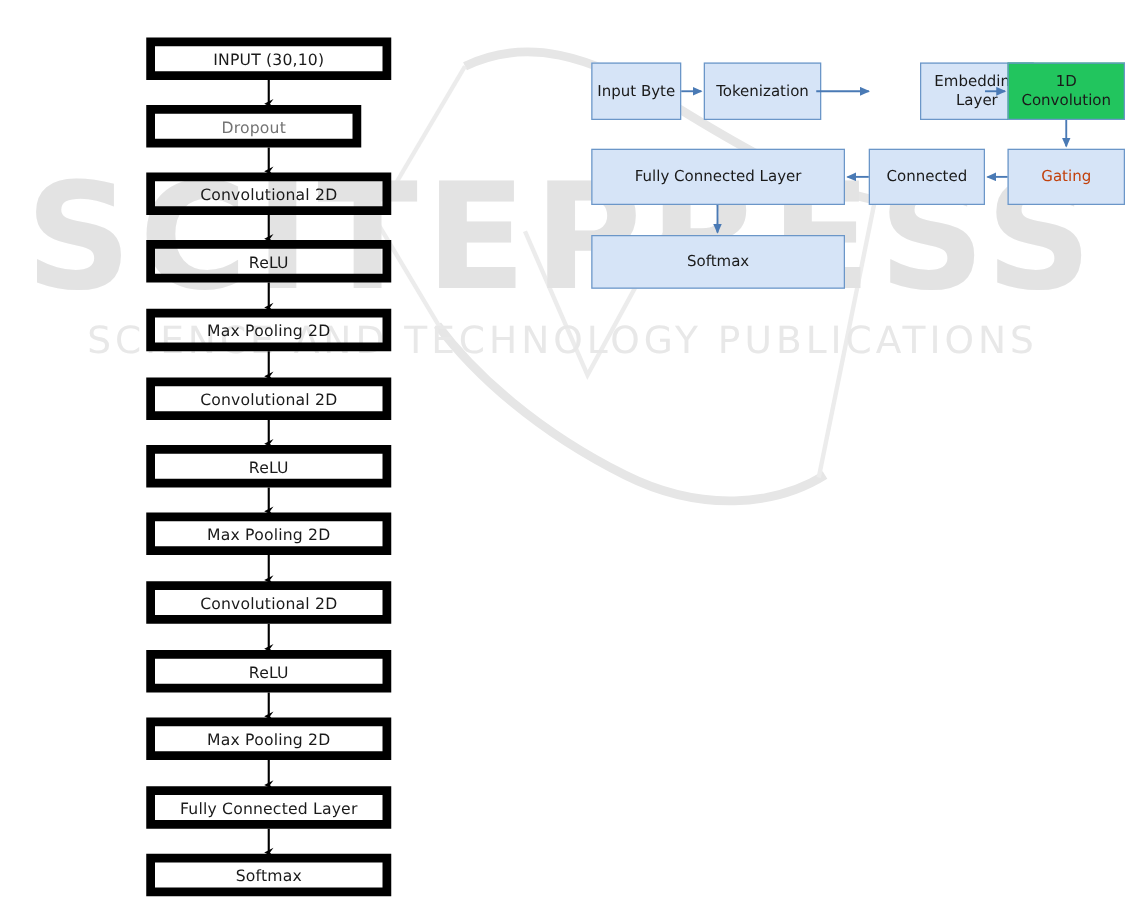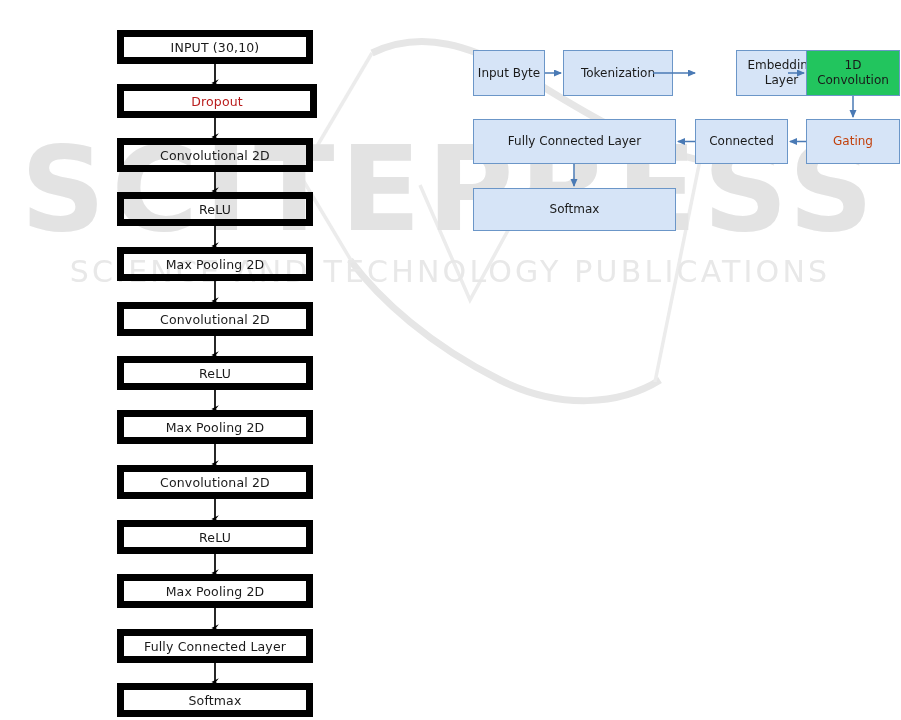--- a/index.html
+++ b/index.html
@@ -131,21 +131,21 @@
           <line x1="215" y1="336" x2="215" y2="355" marker-end="url(#blkArrow)"></line>
           <line x1="215" y1="390" x2="215" y2="409" marker-end="url(#blkArrow)"></line>
           <line x1="215" y1="444" x2="215" y2="464" marker-end="url(#blkArrow)"></line>
           <line x1="215" y1="499" x2="215" y2="519" marker-end="url(#blkArrow)"></line>
           <line x1="215" y1="554" x2="215" y2="573" marker-end="url(#blkArrow)"></line>
           <line x1="215" y1="608" x2="215" y2="628" marker-end="url(#blkArrow)"></line>
           <line x1="215" y1="663" x2="215" y2="682" marker-end="url(#blkArrow)"></line>
         </g>
     </svg>
   <div class="lbox" style="left: 117px; top: 30px; width: 196px; height: 34px; border-color: rgb(0, 0, 0); color: rgb(26, 26, 26);">INPUT (30,10)</div>
-      <div class="lbox" style="left: 117px; top: 84px; width: 200px; height: 34px; border-color: rgb(0, 0, 0); color: #b91c1c;">Dropout</div>
+      <div class="lbox" style="left: 117px; top: 84px; width: 172px; height: 34px; border-color: rgb(0, 0, 0); color: #737373;">Dropout</div>
       <div class="lbox" style="left: 117px; top: 138px; width: 196px; height: 34px; border-color: rgb(0, 0, 0); color: rgb(26, 26, 26);">Convolutional 2D</div>
       <div class="lbox" style="left: 117px; top: 192px; width: 196px; height: 34px; border-color: rgb(0, 0, 0); color: rgb(26, 26, 26);">ReLU</div>
       <div class="lbox" style="left: 117px; top: 247px; width: 196px; height: 34px; border-color: rgb(0, 0, 0); color: rgb(26, 26, 26);">Max Pooling 2D</div>
       <div class="lbox" style="left: 117px; top: 302px; width: 196px; height: 34px; border-color: rgb(0, 0, 0); color: rgb(26, 26, 26);">Convolutional 2D</div>
       <div class="lbox" style="left: 117px; top: 356px; width: 196px; height: 34px; border-color: rgb(0, 0, 0); color: rgb(26, 26, 26);">ReLU</div>
       <div class="lbox" style="left: 117px; top: 410px; width: 196px; height: 34px; border-color: rgb(0, 0, 0); color: rgb(26, 26, 26);">Max Pooling 2D</div>
       <div class="lbox" style="left: 117px; top: 465px; width: 196px; height: 34px; border-color: rgb(0, 0, 0); color: rgb(26, 26, 26);">Convolutional 2D</div>
       <div class="lbox" style="left: 117px; top: 520px; width: 196px; height: 34px; border-color: rgb(0, 0, 0); color: rgb(26, 26, 26);">ReLU</div>
       <div class="lbox" style="left: 117px; top: 574px; width: 196px; height: 34px; border-color: rgb(0, 0, 0); color: rgb(26, 26, 26);">Max Pooling 2D</div>
       <div class="lbox" style="left: 117px; top: 629px; width: 196px; height: 34px; border-color: rgb(0, 0, 0); color: rgb(26, 26, 26);">Fully Connected Layer</div>
@@ -163,21 +163,21 @@
           <line x1="545" y1="73" x2="561" y2="73" marker-end="url(#bluArrow)"></line>
           <line x1="653" y1="73" x2="695" y2="73" marker-end="url(#bluArrow)"></line>
           <line x1="788" y1="73" x2="804" y2="73" marker-end="url(#bluArrow)"></line>
           <line x1="853" y1="96" x2="853" y2="117" marker-end="url(#bluArrow)"></line>
           <line x1="806" y1="141.5" x2="790" y2="141.5" marker-end="url(#bluArrow)"></line>
           <line x1="695" y1="141.5" x2="678" y2="141.5" marker-end="url(#bluArrow)"></line>
           <line x1="574" y1="164" x2="574" y2="186" marker-end="url(#bluArrow)"></line>
         </g>
     </svg>
   <div class="bbox" style="left: 473px; top: 50px; width: 72px; height: 46px; background: rgb(214, 228, 247); border-color: rgb(107, 150, 200); color: rgb(26, 26, 26);">Input Byte</div>
-      <div class="bbox" style="left: 563px; top: 50px; width: 110px; height: 46px; background: rgb(214, 228, 247); border-color: rgb(107, 150, 200); color: rgb(26, 26, 26);">Tokenization</div>
+      <div class="bbox" style="left: 563px; top: 50px; width: 94px; height: 46px; background: rgb(214, 228, 247); border-color: rgb(107, 150, 200); color: rgb(26, 26, 26);">Tokenization</div>
       <div class="bbox" style="left: 736px; top: 50px; width: 91px; height: 46px; background: rgb(214, 228, 247); border-color: rgb(107, 150, 200); color: rgb(26, 26, 26);">Embedding
 Layer</div>
       <div class="bbox" style="left: 806px; top: 50px; width: 94px; height: 46px; background: #22c55e; border-color: rgb(107, 150, 200); color: rgb(26, 26, 26);">1D
 Convolution</div>
       <div class="bbox" style="left: 806px; top: 119px; width: 94px; height: 45px; background: rgb(214, 228, 247); border-color: rgb(107, 150, 200); color: #c2410c;">Gating</div>
       <div class="bbox" style="left: 695px; top: 119px; width: 93px; height: 45px; background: rgb(214, 228, 247); border-color: rgb(107, 150, 200); color: rgb(26, 26, 26);">Connected</div>
       <div class="bbox" style="left: 473px; top: 119px; width: 203px; height: 45px; background: rgb(214, 228, 247); border-color: rgb(107, 150, 200); color: rgb(26, 26, 26);">Fully Connected Layer</div>
       <div class="bbox" style="left: 473px; top: 188px; width: 203px; height: 43px; background: rgb(214, 228, 247); border-color: rgb(107, 150, 200); color: rgb(26, 26, 26);">Softmax</div>
     </div>
 

